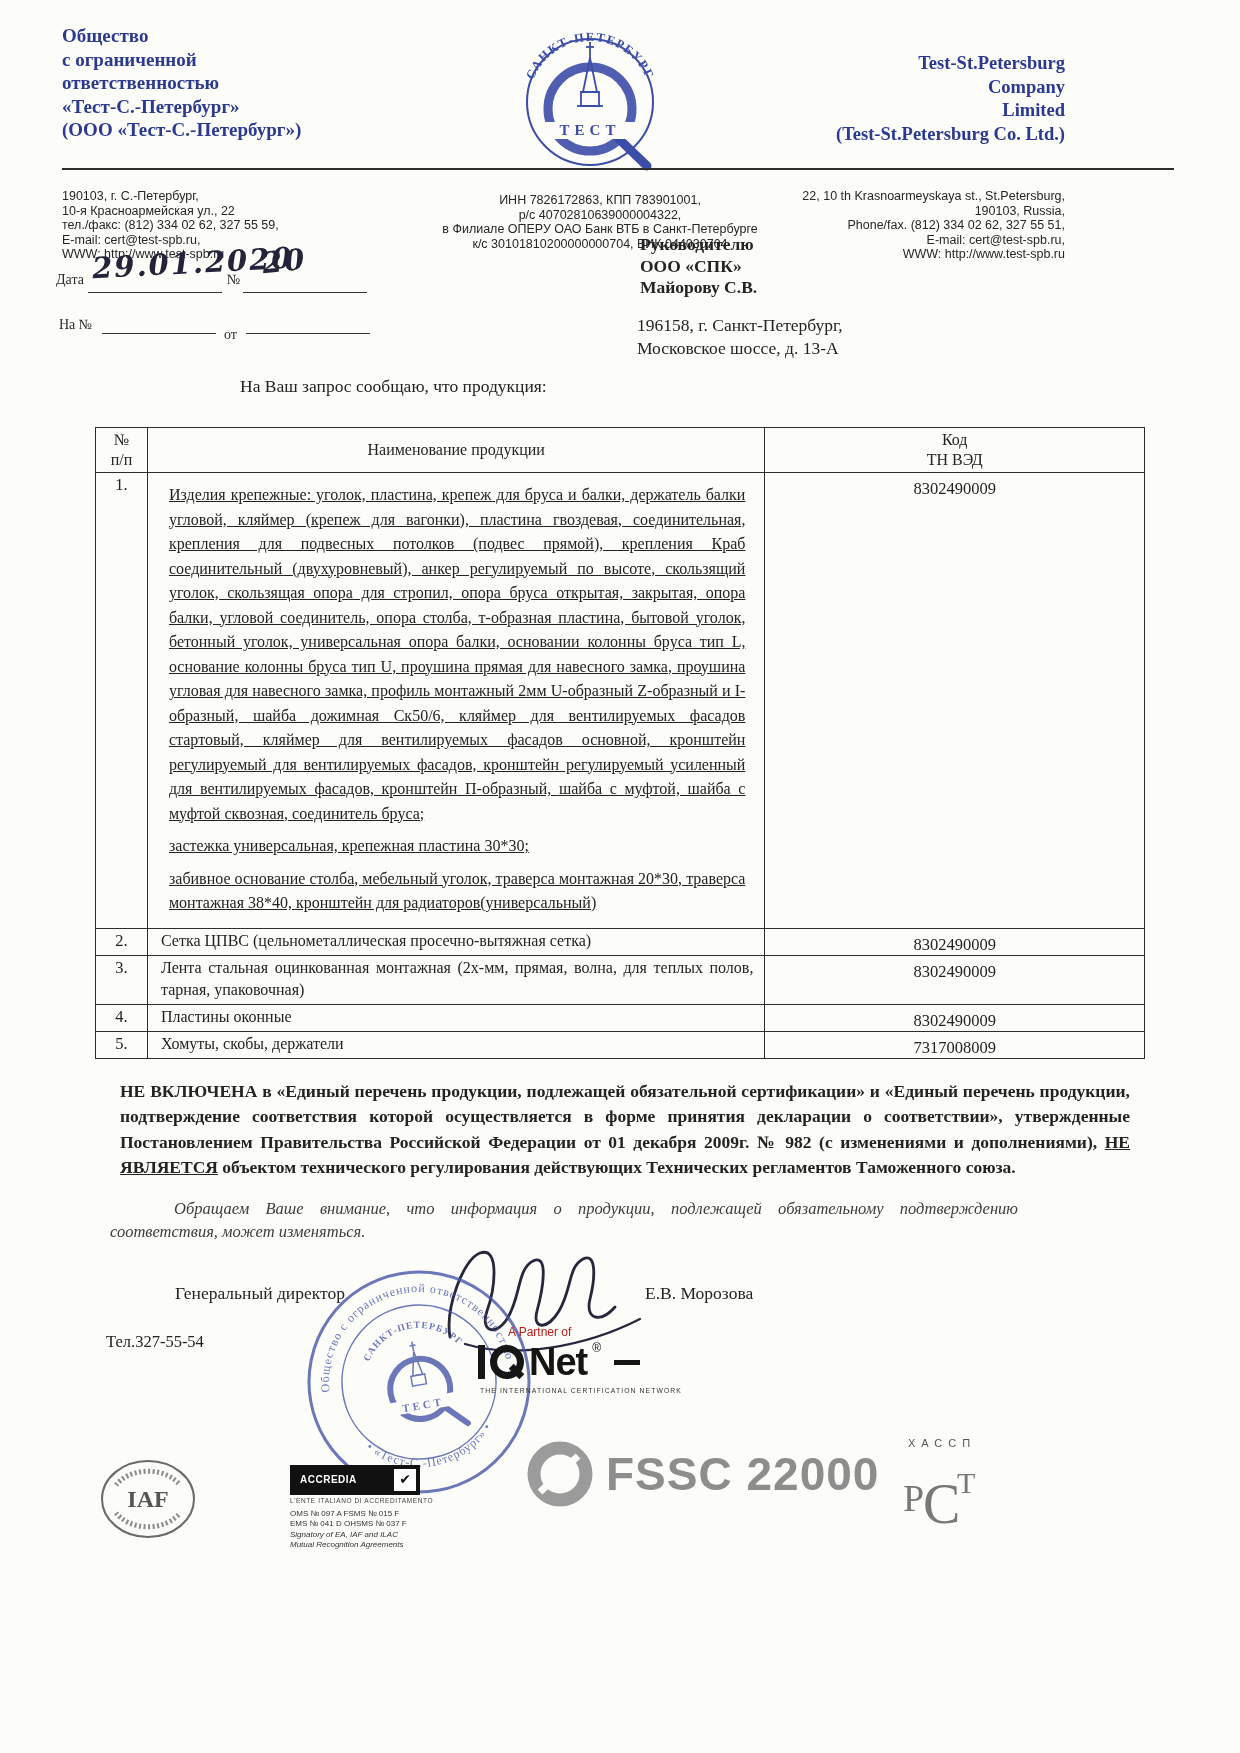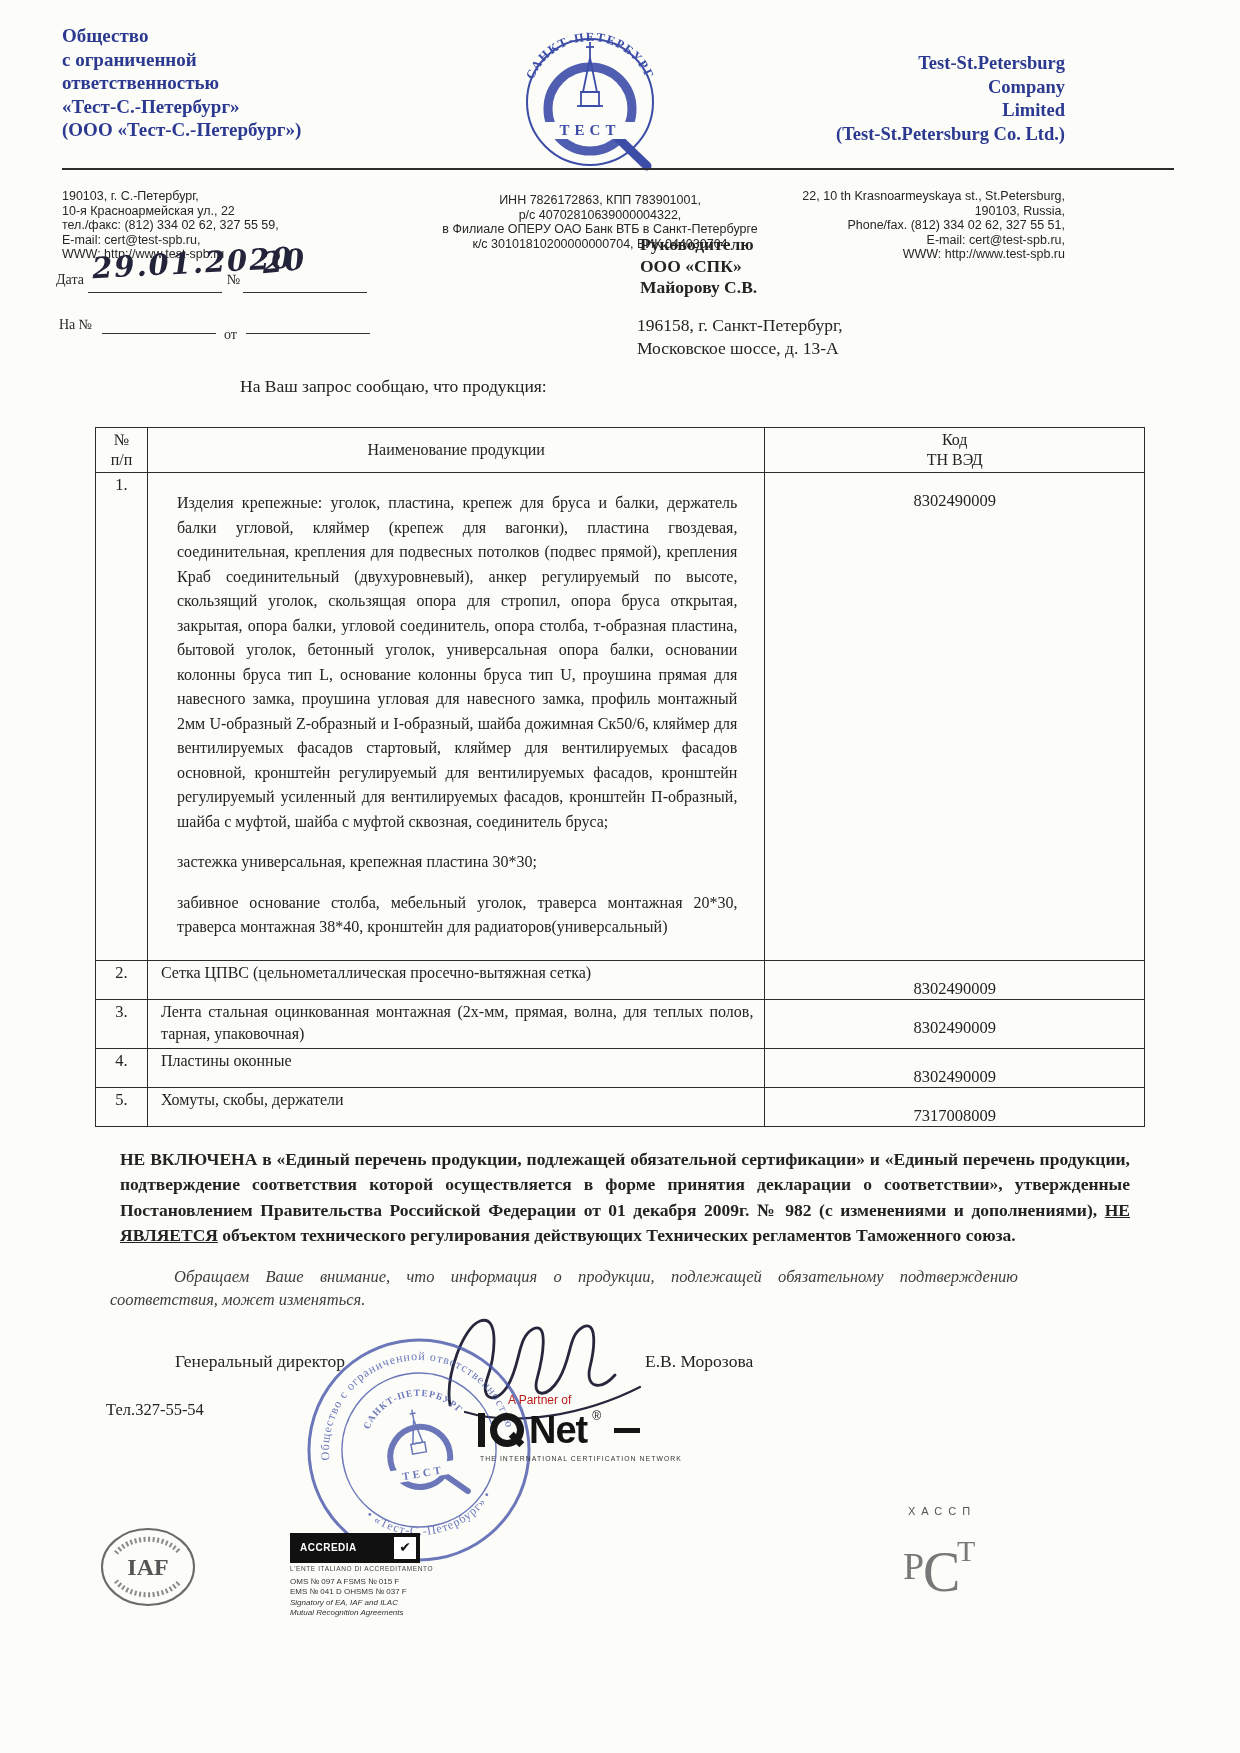--- a/index.html
+++ b/index.html
@@ -43,22 +43,22 @@
 
   
   .intro { margin:4px 0 0 240px; font-size:17.5px; }
 
   table.products { margin:30px 0 0 95px; width:1050px; border-collapse:collapse; }
   table.products th, table.products td { border:1.4px solid #2c2c2c; }
   table.products th { font-weight:normal; font-size:16px; line-height:20px; padding:2px 4px; text-align:center; vertical-align:middle; }
   td.num  { width:52px;  text-align:center; vertical-align:top; font-size:16.5px; padding-top:2px; }
   td.name { width:618px; vertical-align:top; font-size:16px; line-height:24.5px; padding:2px 11px 4px 13px; text-align:justify; }
   td.name.simple { line-height:22px; padding-top:1px; padding-bottom:3px; }
-  td.code { width:380px; text-align:center; vertical-align:top; font-size:16.5px; padding-top:18px; }
-  .jp { text-align:justify; margin:16px; }
+  td.code { width:380px; text-align:center; vertical-align:top; font-size:16.5px; padding-top:6px; }
+  .jp { text-align:justify; margin:8px;text-decoration:underline; }
 
   .para1 { margin:20px 110px 0 120px; font-size:17.5px; line-height:25.5px; font-weight:bold; text-align:justify; }
   .para1 .u { text-decoration:underline; }
   .note  { margin:16px 0 0 110px; width:908px; font-style:italic; font-size:16.5px; line-height:23px; text-indent:64px; text-align:justify; color:#3c3c3c; }
   .validity { margin:21px 0 0 110px; font-weight:bold; font-size:18px; }
 
   
   .sig-zone { position:relative; margin-top:26px; height:470px; }
   .sig-title { left:175px; top:14px; font-size:17.5px; }
   .sig-name  { left:645px; top:14px; font-size:17.5px; }
@@ -284,20 +284,27 @@
       <div class="iq-row">
         <span class="iq-bar"></span>
         <span class="iq-circle"></span>
         <span class="iq-name">Net</span>
         <span class="iq-reg">®</span>
         <span class="iq-dash"></span>
       </div>
       <div class="iq-sub">THE INTERNATIONAL CERTIFICATION NETWORK</div>
     </div>
 
+    <div class="abs fssc">
+      <svg width="80" height="80" viewBox="0 0 80 80">
+        <circle cx="40" cy="40" r="26" fill="none" stroke="#9b9b9b" stroke-width="13"></circle>
+        <line x1="20" y1="58" x2="58" y2="22" stroke="#fcfcf9" stroke-width="7"></line>
+      </svg>
+      <span class="fssc-text">FSSC 22000</span>
+    </div>
 
     <svg class="abs iaf" width="100" height="84" viewBox="0 0 100 84">
       <ellipse cx="50" cy="42" rx="46" ry="38" fill="none" stroke="#6a6a6a" stroke-width="2"></ellipse>
       <path d="M 18,28 A 38,30 0 0 1 82,28" fill="none" stroke="#8a8a8a" stroke-width="5" stroke-dasharray="2 2.5"></path>
       <path d="M 18,56 A 38,30 0 0 0 82,56" fill="none" stroke="#8a8a8a" stroke-width="5" stroke-dasharray="2 2.5"></path>
       <text x="50" y="50" text-anchor="middle" font-size="24" font-weight="bold" fill="#555">IAF</text>
     </svg>
 
     <div class="abs accredia">
       <div class="acc-box">

